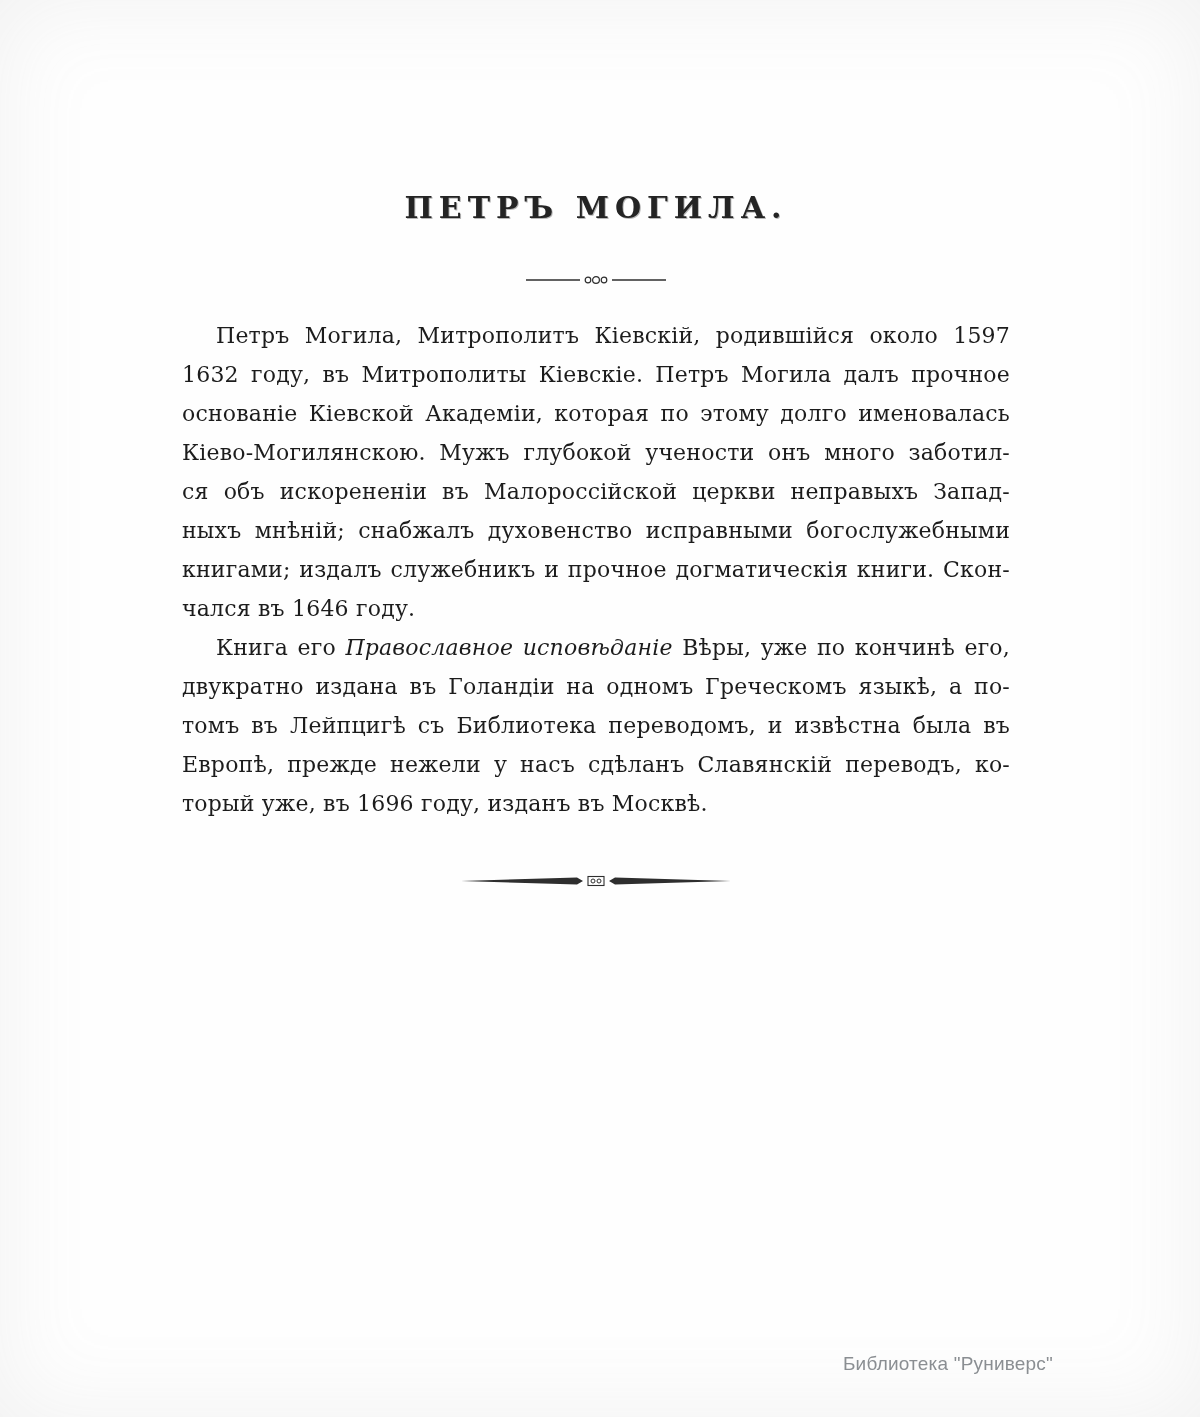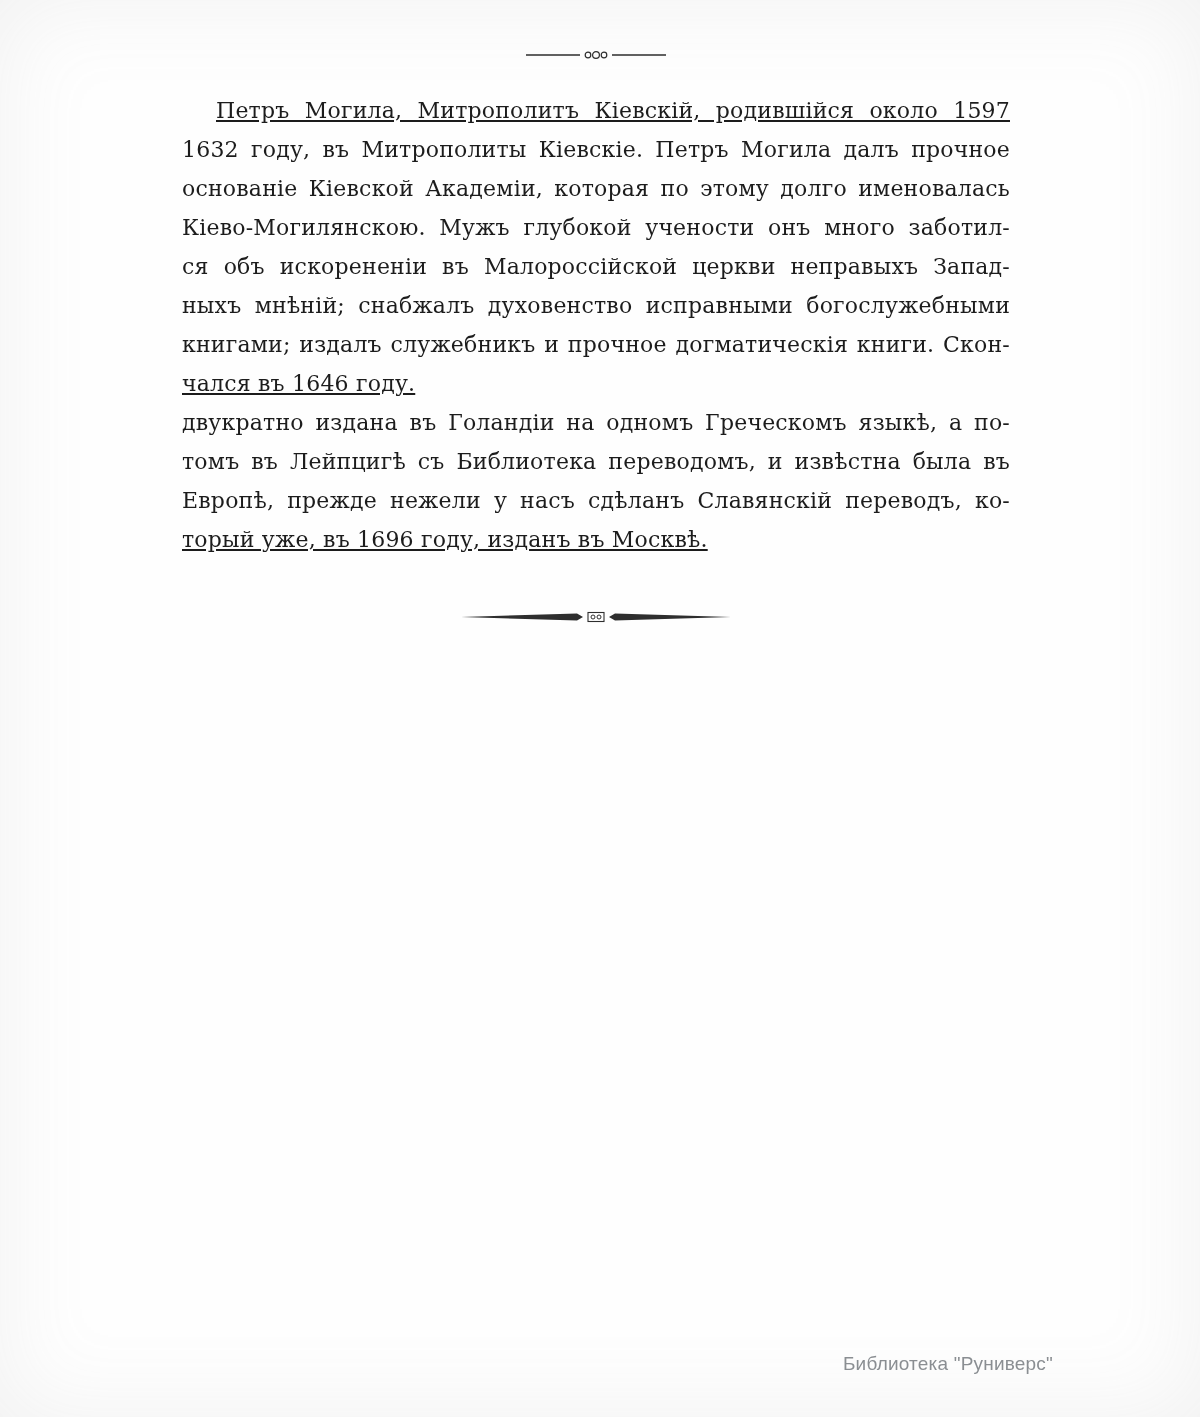--- a/index.html
+++ b/index.html
@@ -41,25 +41,23 @@
     line-height: 39px;
     letter-spacing: 0.2px;
   }
   .line {
     text-align: justify;
     text-align-last: justify;
     white-space: normal;
   }
   .line.para-end {
     text-align-last: left;
-    text-decoration: underline;
   }
   .line.indent {
     text-indent: 34px;
-    text-decoration: underline;
   }
   .italic { font-style: italic; }
   .divider-bottom {
     width: 270px;
     margin: 50px 0 0 461px; 
     text-align: center;
   }
   .watermark {
     position: absolute;
     right: 147px;
@@ -68,20 +66,21 @@
     font-size: 19px;
     color: #8a8e92;
     letter-spacing: 0.2px;
   }
 </style>
 </head>
 <body>
 
 <div class="page">
 
+  <h1 class="title">ПЕТРЪ МОГИЛА.</h1>
 
   <div class="divider-top">
     <svg width="140" height="12" viewBox="0 0 140 12" aria-hidden="true">
       <path d="M0 6 L54 6" stroke="#2e2e2e" stroke-width="1.6"></path>
       <path d="M86 6 L140 6" stroke="#2e2e2e" stroke-width="1.6"></path>
       <circle cx="62" cy="6" r="2.8" fill="none" stroke="#2e2e2e" stroke-width="1.2"></circle>
       <circle cx="70" cy="6" r="3.4" fill="none" stroke="#2e2e2e" stroke-width="1.2"></circle>
       <circle cx="78" cy="6" r="2.8" fill="none" stroke="#2e2e2e" stroke-width="1.2"></circle>
     </svg>
   </div>
@@ -93,20 +92,21 @@
       <div class="line">1632 году, въ Митрополиты Кіевскіе. Петръ Могила далъ прочное</div>
       <div class="line">основаніе Кіевской Академіи, которая по этому  долго именовалась</div>
       <div class="line">Кіево-Могилянскою. Мужъ глубокой учености онъ много заботил-</div>
       <div class="line">ся объ искорененіи въ Малороссійской церкви неправыхъ Запад-</div>
       <div class="line">ныхъ мнѣній; снабжалъ духовенство исправными богослужебными</div>
       <div class="line">книгами; издалъ служебникъ и прочное догматическія книги. Скон-</div>
       <div class="line para-end">чался въ 1646 году.</div>
     </div>
 
     <div class="paragraph">
+      <div class="line indent"><span>Книга его </span><span class="italic">Православное исповѣданіе</span><span> Вѣры, уже по кончинѣ его,</span></div>
       <div class="line">двукратно издана въ Голандіи на одномъ Греческомъ языкѣ, а по-</div>
       <div class="line">томъ въ Лейпцигѣ съ Библиотека переводомъ, и извѣстна была въ</div>
       <div class="line">Европѣ, прежде нежели у насъ сдѣланъ Славянскій переводъ, ко-</div>
       <div class="line para-end">торый уже, въ 1696 году, изданъ въ Москвѣ.</div>
     </div>
 
   </div>
 
   <div class="divider-bottom">
     <svg width="270" height="16" viewBox="0 0 270 16" aria-hidden="true">

